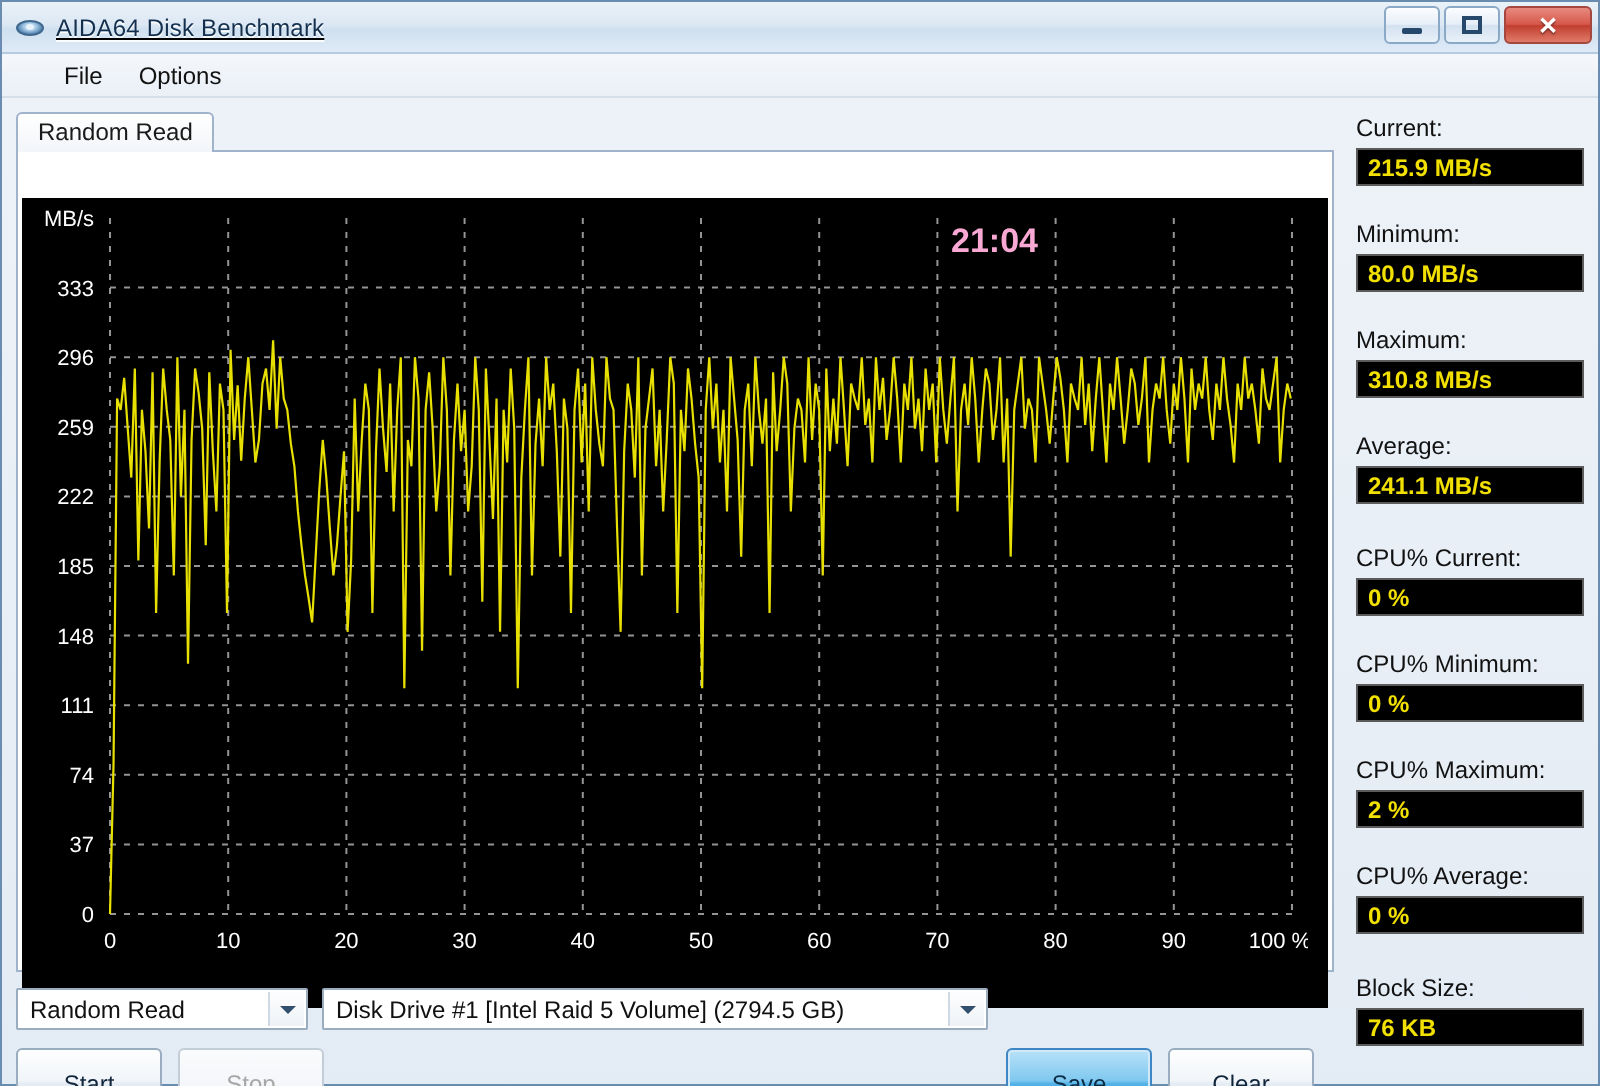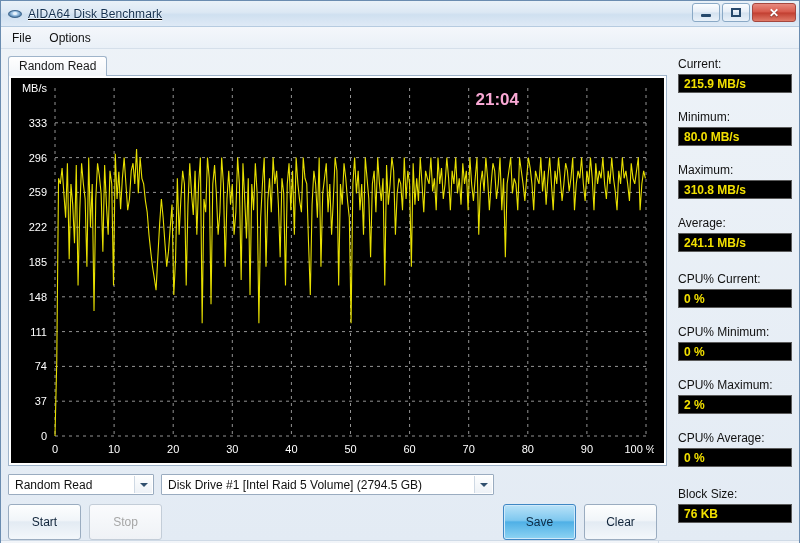--- a/index.html
+++ b/index.html
@@ -58,21 +58,21 @@
     background:linear-gradient(#e88a7f 0%,#d6584a 48%,#c13e30 52%,#e07a68 100%);
   }
   .gl-min{width:10px;height:3px;background:#26486b;border-radius:1px;margin-top:6px;}
   .gl-max{width:10px;height:9px;border:2px solid #26486b;box-sizing:border-box;}
   .gl-close{color:#fff;font-size:12px;font-weight:bold;line-height:1;text-shadow:0 1px 1px rgba(0,0,0,.4);}
   
   .menubar{
     height:21px;flex:0 0 21px;
     background:linear-gradient(#f4f7fb,#eaf0f7);
     border-bottom:1px solid #d5dfea;
-    display:flex;align-items:center;padding-left:2px;
+    display:flex;align-items:center;padding-left:22px;
   }
   .menuitem{
     font-size:12px;color:#111;padding:2px 9px;border-radius:2px;cursor:default;
   }
   
   .client{flex:1;position:relative;padding:6px 7px 0 7px;box-sizing:border-box;display:flex;}
   .left-col{width:659px;flex:0 0 659px;display:flex;flex-direction:column;}
   
   .tabstrip{height:21px;position:relative;display:flex;align-items:flex-end;}
   .tab{
@@ -83,21 +83,21 @@
     position:relative;z-index:2;
   }
   .tabfill{flex:1;border-bottom:1px solid #9fb4ca;height:20px;box-sizing:border-box;}
   
   .chart-frame{
     flex:0 0 390px;
     border:1px solid #9fb4ca;border-top:none;
     background:#fff;padding:2px;box-sizing:border-box;
   }
   .chart{
-    width:100%;height:100%;background:#000;position:relative;overflow:hidden;
+    width:100%;height:100%;background:#000;position:relative;overflow:hidden;margin-top:21px;
   }
   .chart svg{display:block;}
   .timer{
     position:absolute;left:0;top:0;width:100%;height:100%;
     pointer-events:none;
   }
   .timer span{
     position:absolute;right:145px;top:12px;
     color:#f9a8d4;font-size:17px;font-weight:bold;
     font-family:"Liberation Sans", sans-serif;

